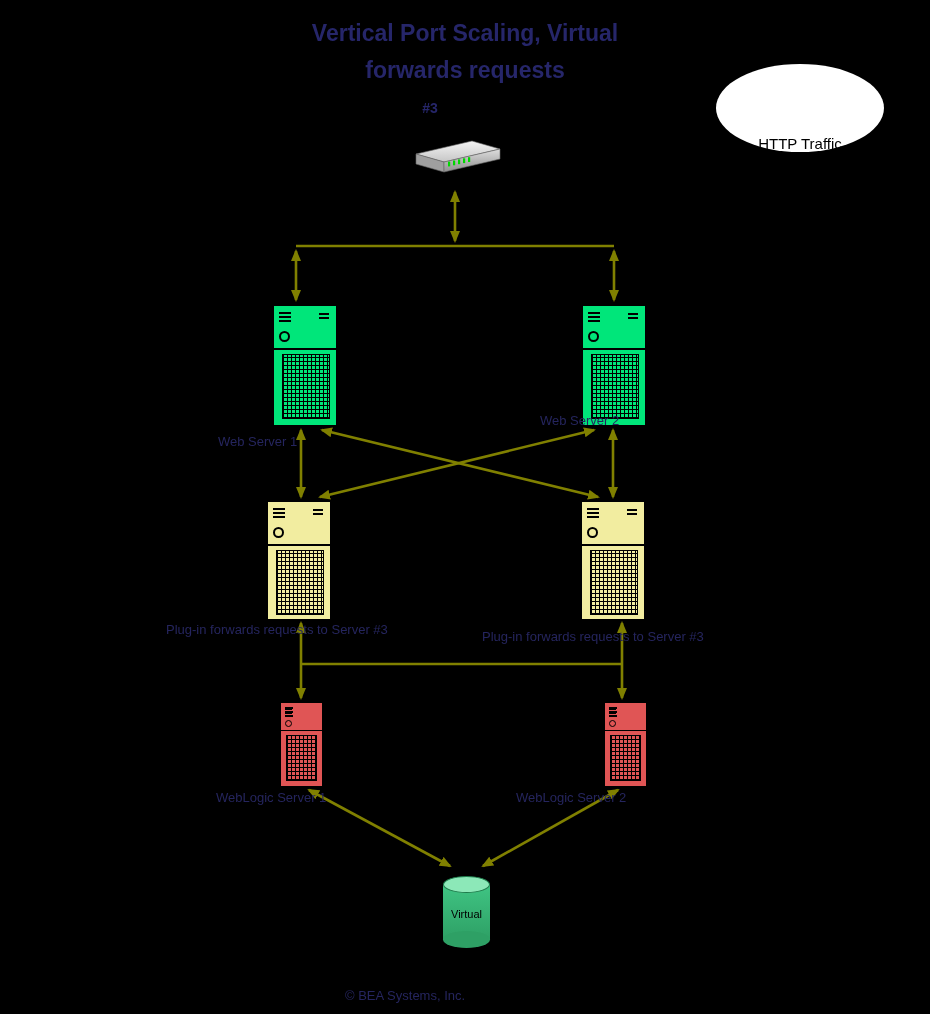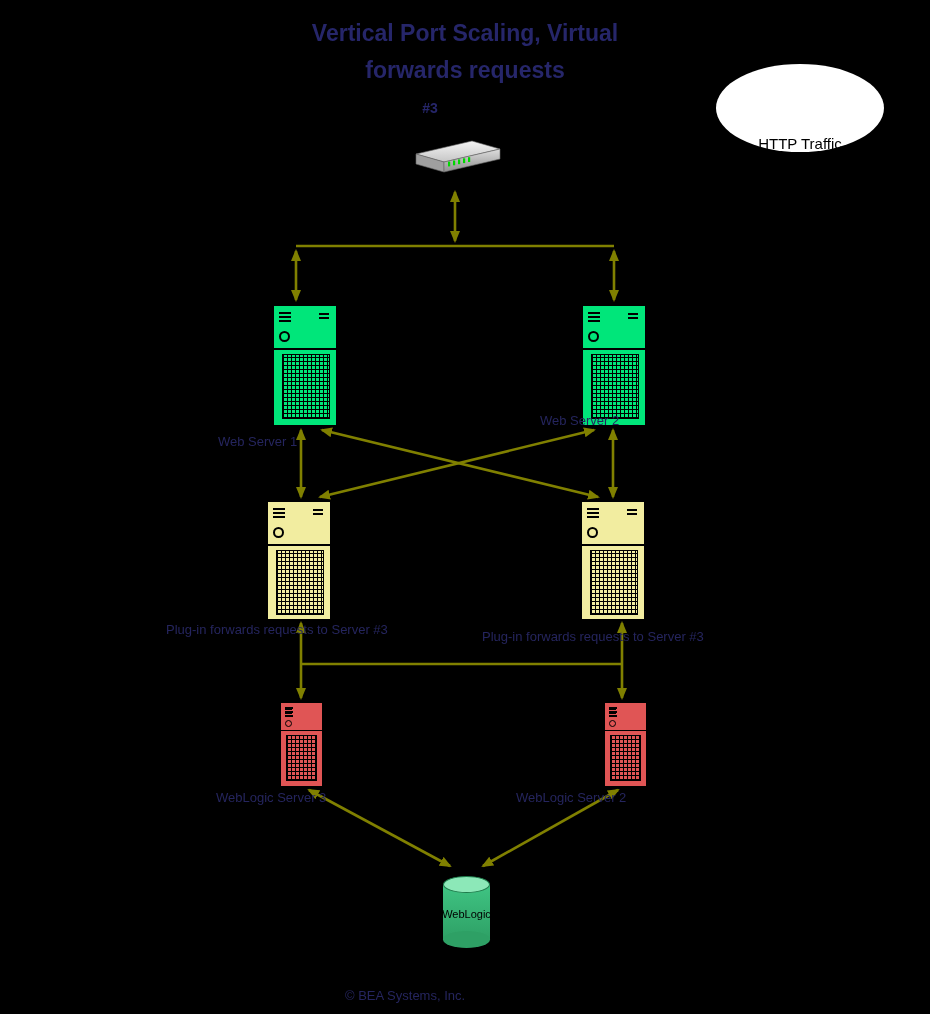--- a/index.html
+++ b/index.html
@@ -256,25 +256,25 @@
       <span class="bay b1"></span>
       <span class="bay b2"></span>
       <span class="bay b3"></span>
       <span class="bay r1"></span>
       <span class="bay r2"></span>
       <span class="power-dot"></span>
     </div>
     <div class="vents"></div>
   </div>
 
-  <div class="lbl lbl-be1">WebLogic Server 3</div>
+  <div class="lbl lbl-be1">WebLogic Server 1</div>
   <div class="lbl lbl-be2">WebLogic Server 2</div>
 
   <div class="db">
     <div class="db-body"></div>
     <div class="db-bottom"></div>
     <div class="db-top"></div>
-    <div class="db-label">WebLogic</div>
+    <div class="db-label">Virtual</div>
   </div>
 
   <div class="lbl footer">© BEA Systems, Inc.</div>
 
 </div>
 
 </body></html>

